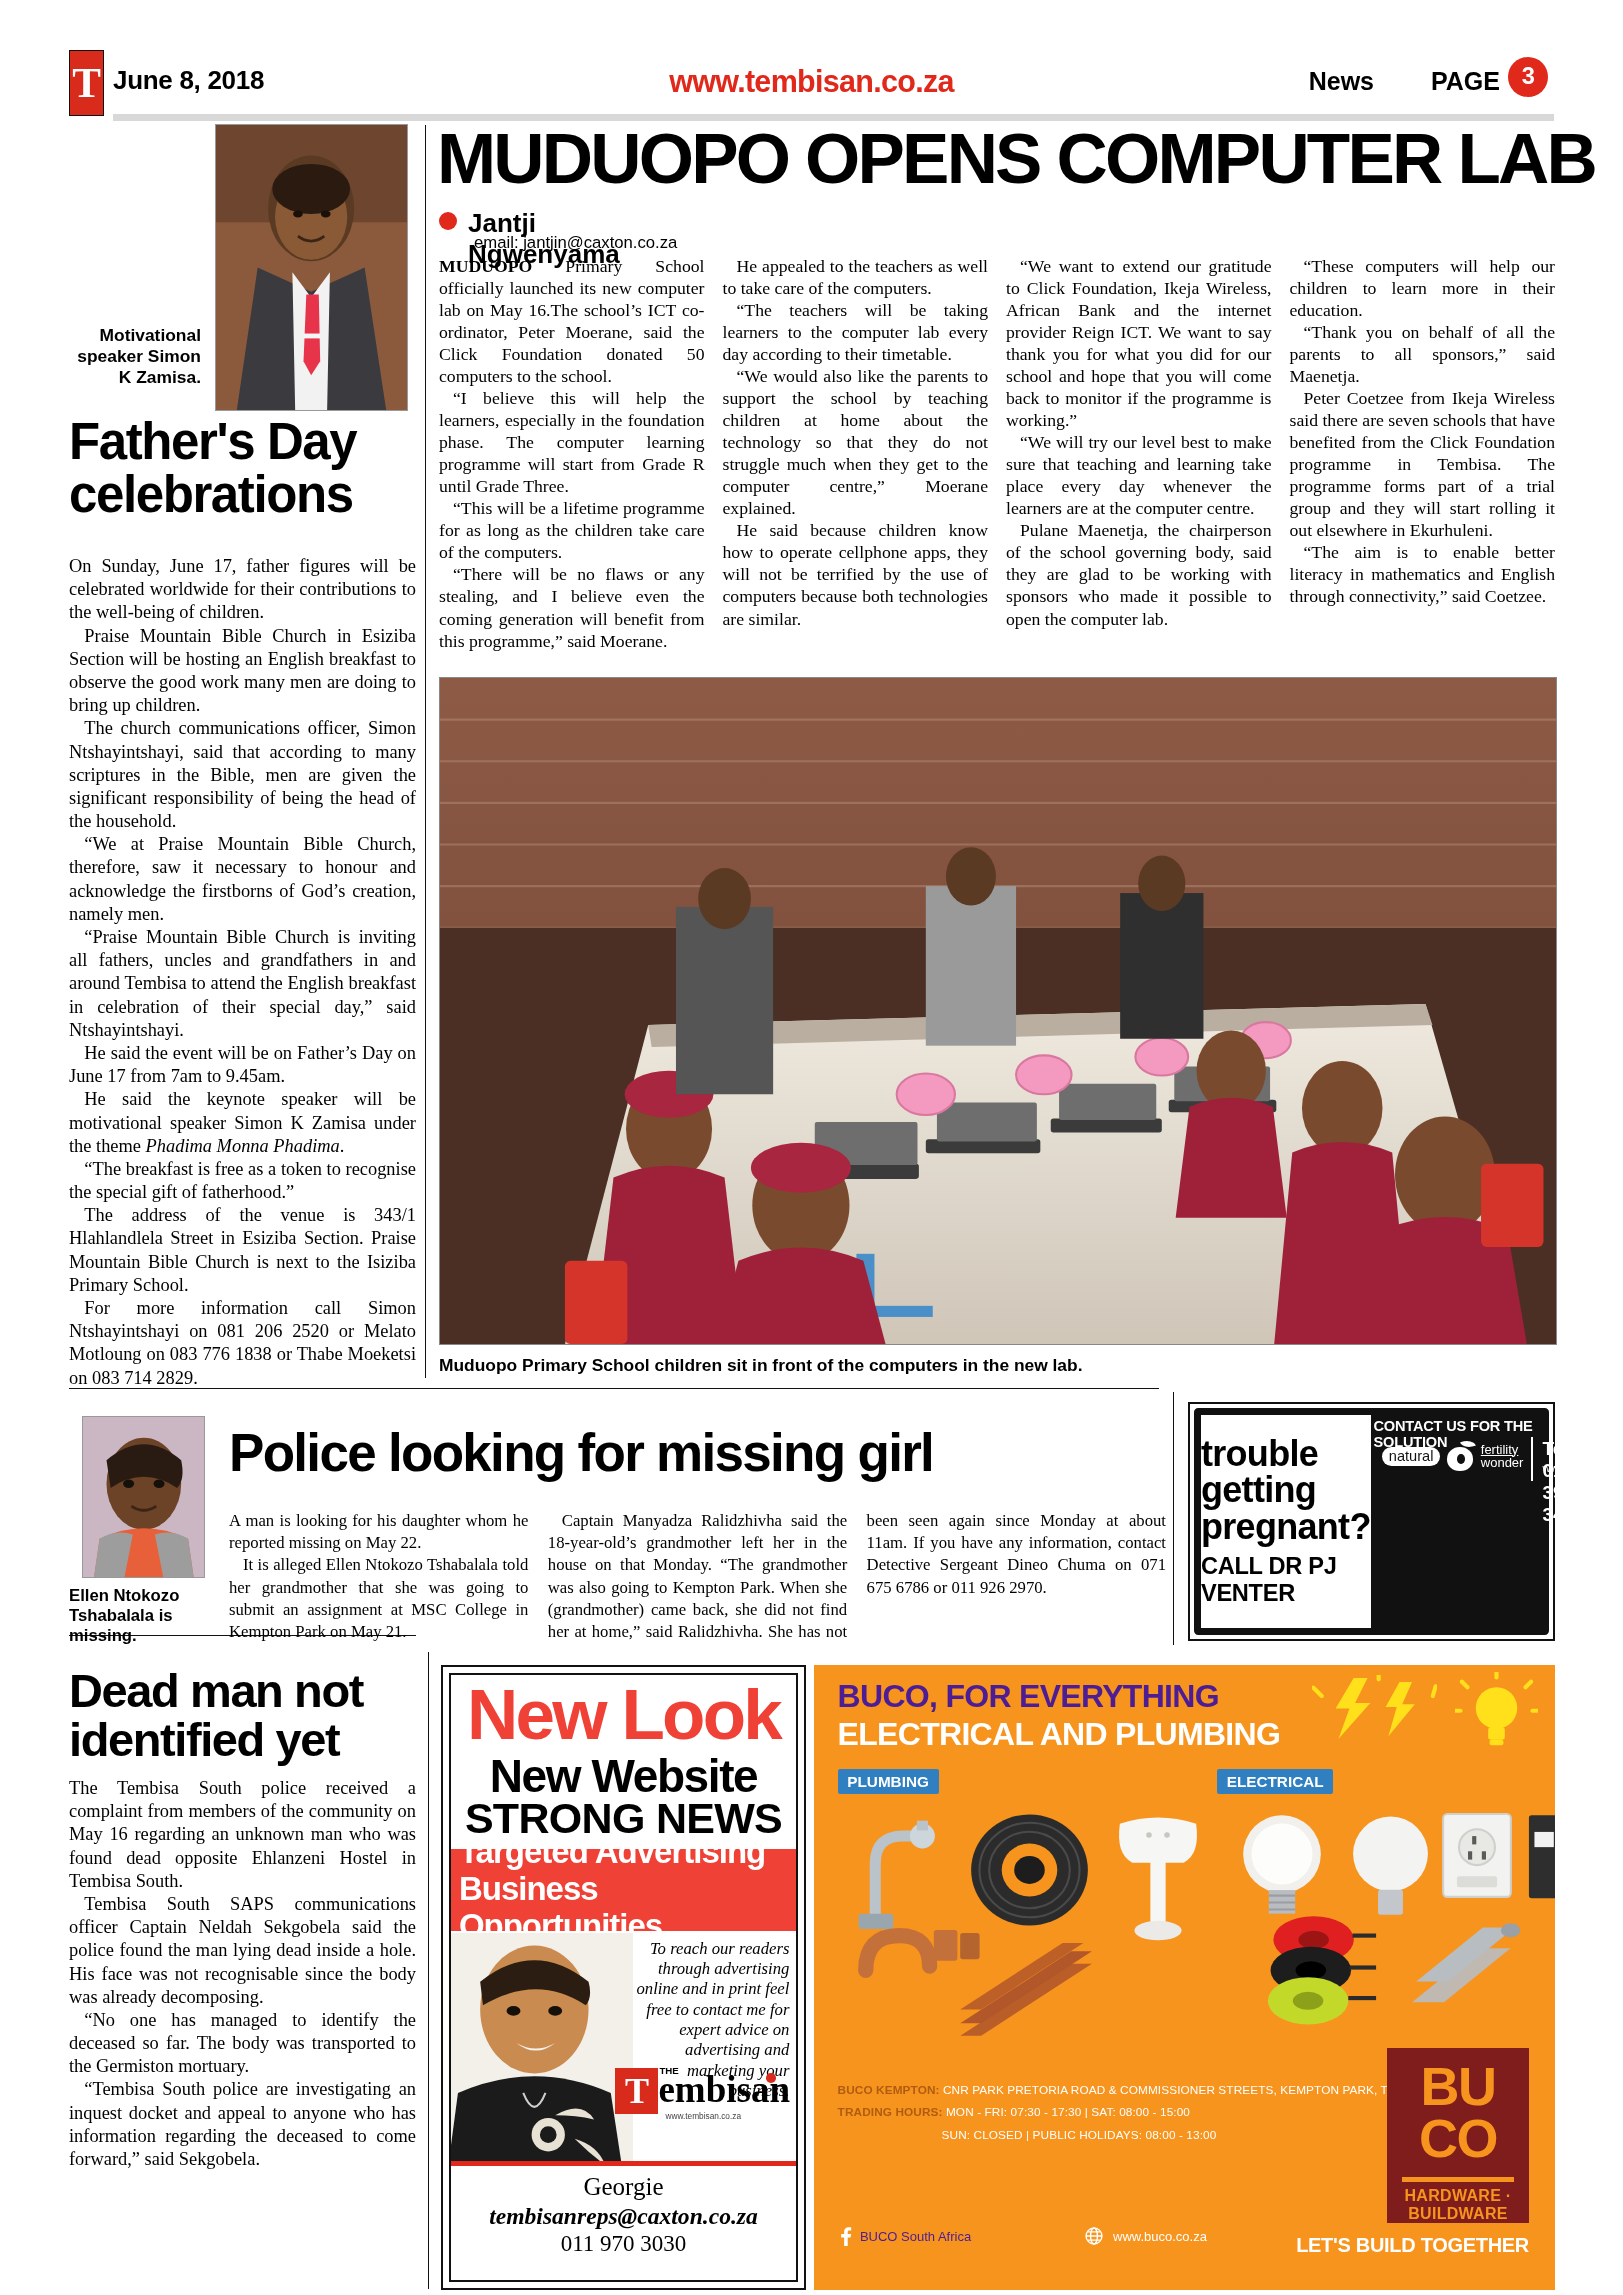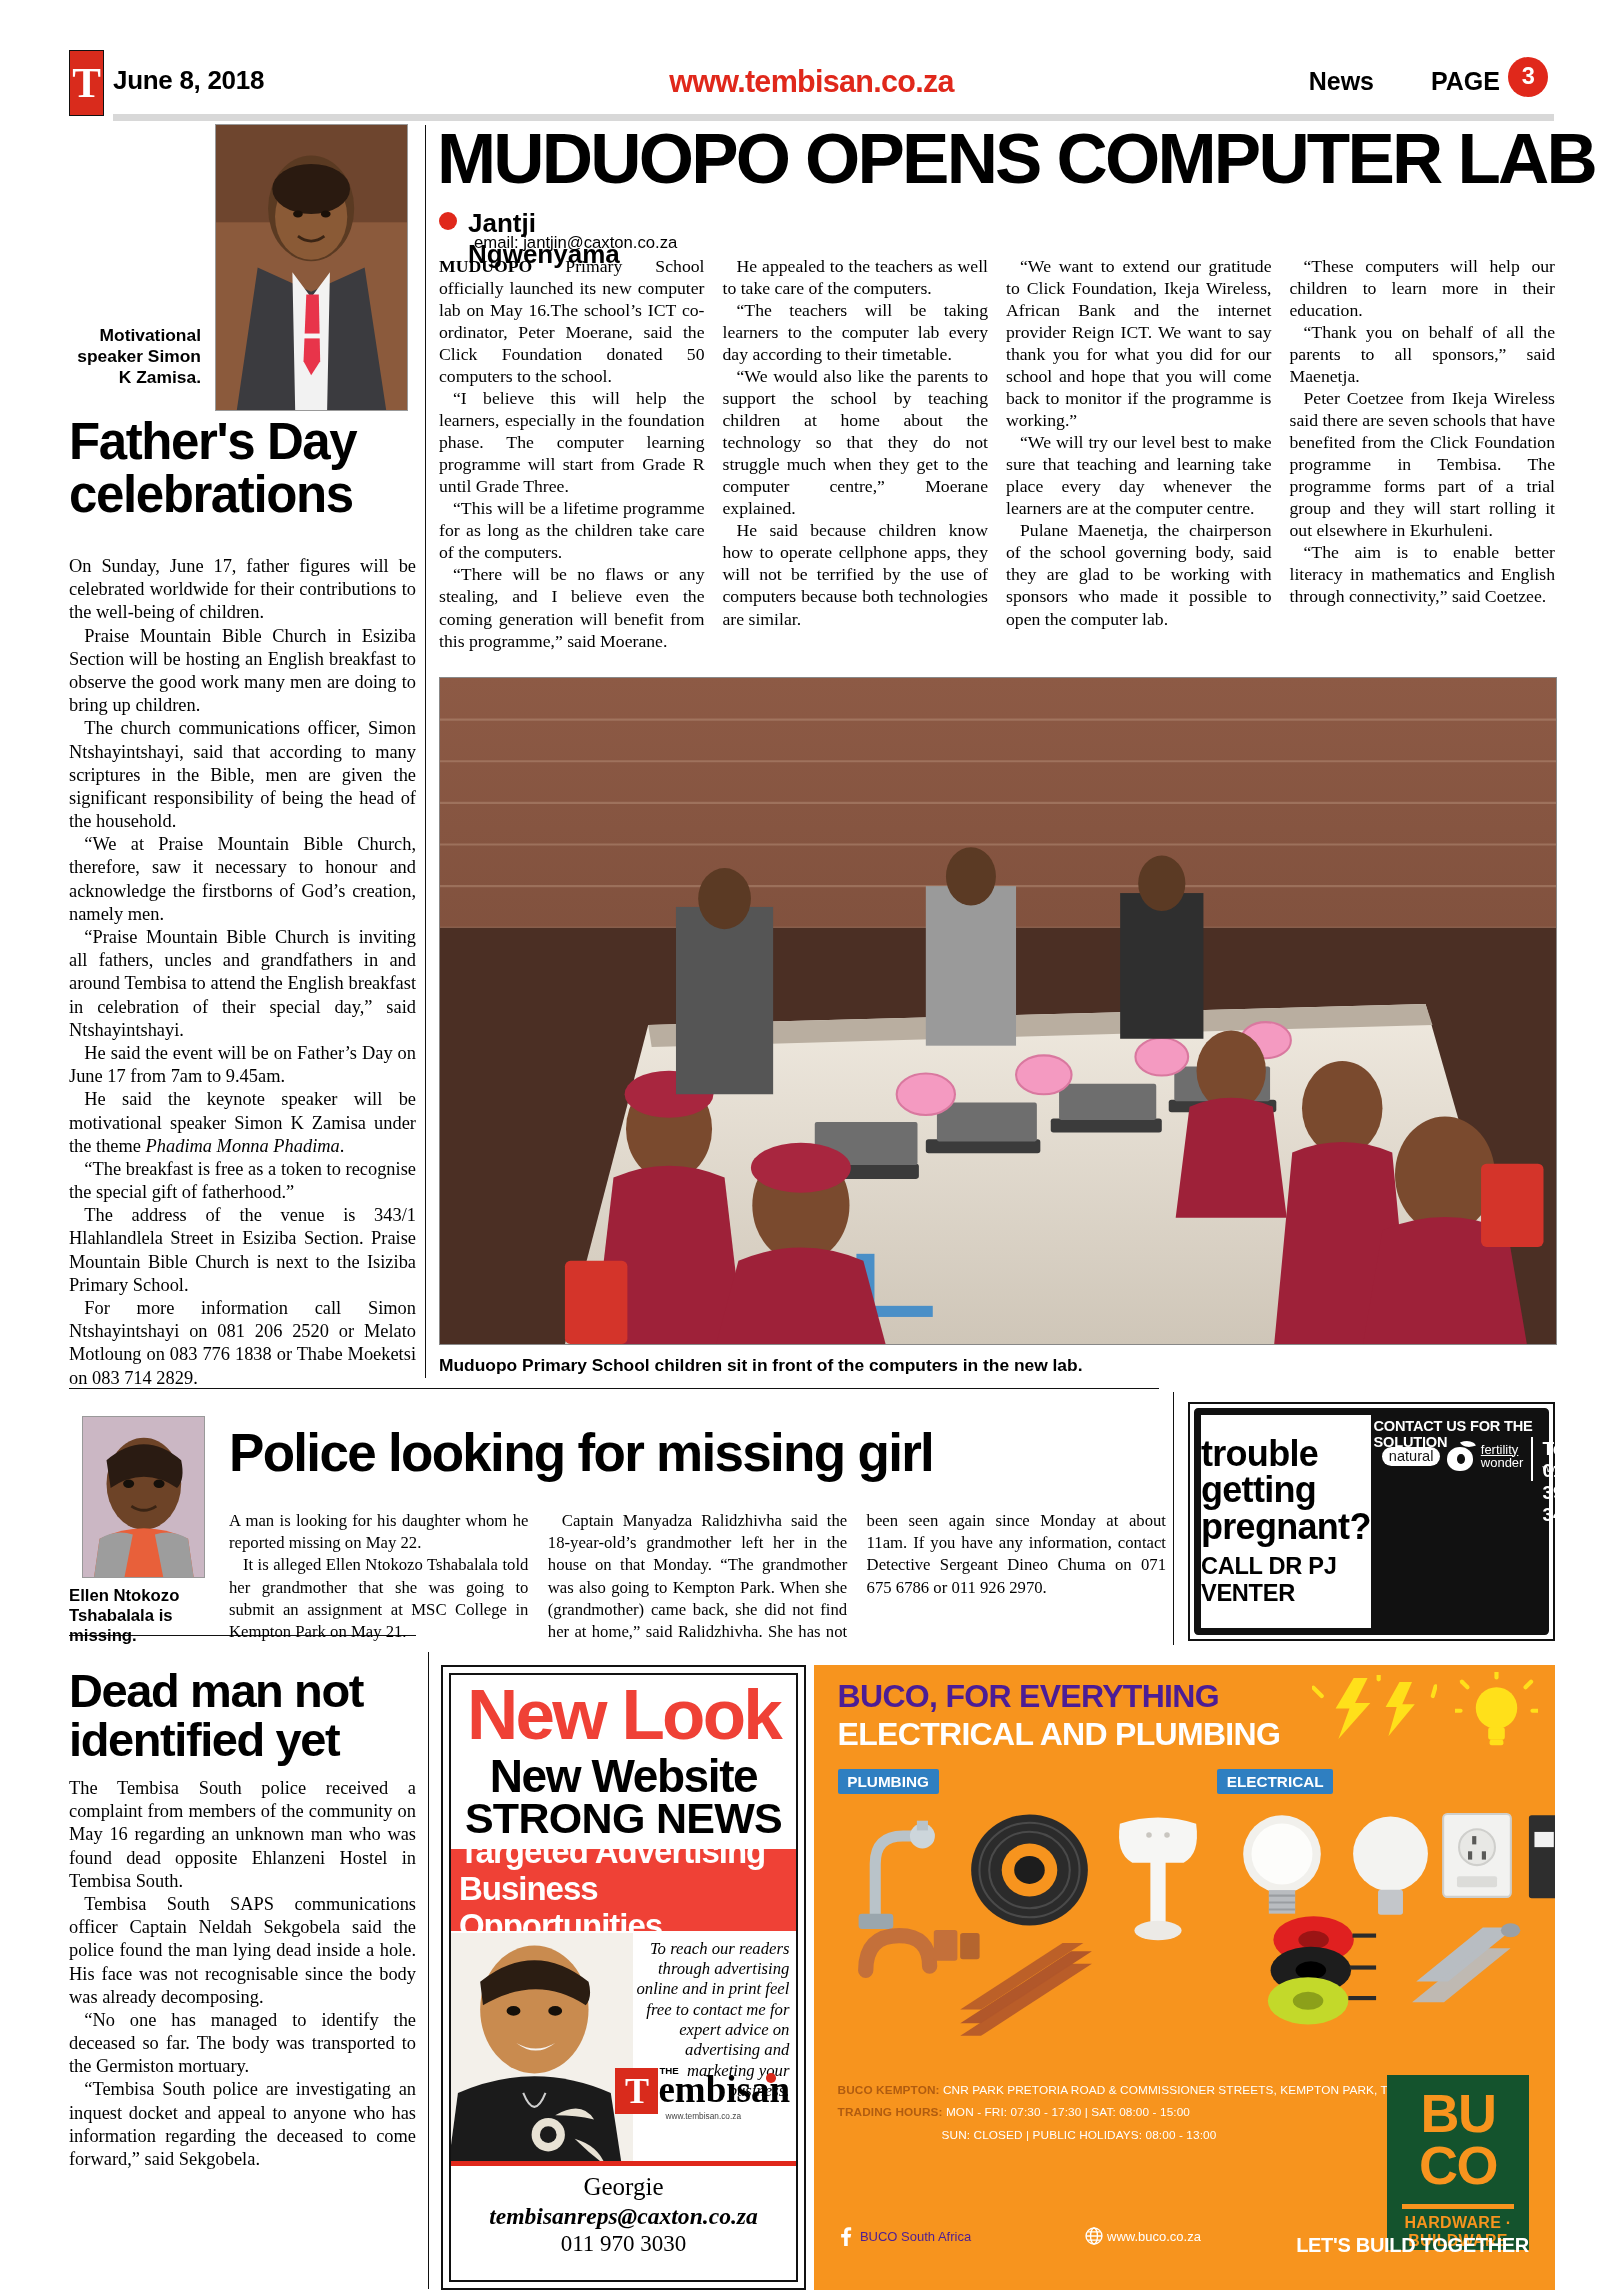--- a/index.html
+++ b/index.html
@@ -138,22 +138,22 @@
   .buco-tag{position:absolute;color:#fff;font-family:"Liberation Sans",sans-serif;font-weight:700;font-size:15.3px;
             background:#2f7fc1;padding:3.5px 9.7px;border-radius:2.1px;}
   .buco-tag.elec{background:#2f7fc1;}
   .buco-prod{position:absolute;}
   .buco-info{position:absolute;left:23.6px;top:414px;color:#fff;font-family:"Liberation Sans",sans-serif;
              font-size:11.8px;line-height:1.9;letter-spacing:0.1px;}
   .buco-info .lbl{color:#b05c10;font-weight:700;}
   .buco-social{position:absolute;left:23.6px;top:562px;color:#4c1d95;font-family:"Liberation Sans",sans-serif;font-size:13px;
                display:flex;align-items:center;gap:7px;}
   .buco-web{position:absolute;left:271px;top:562px;color:#fff;font-family:"Liberation Sans",sans-serif;font-size:13px;
-            display:flex;align-items:center;gap:4px;}
-  .buco-logo{position:absolute;right:26px;top:383px;width:142px;height:175px;background:#14532d;margin-top:27px;}
+            display:flex;align-items:center;gap:10px;}
+  .buco-logo{position:absolute;right:26px;top:383px;width:142px;height:175px;background:#7f1d1d;}
   .buco-logo .bu{position:absolute;left:0;right:0;top:12.5px;text-align:center;color:#f7941e;
                  font-family:"Liberation Sans",sans-serif;font-weight:700;font-size:54px;line-height:0.95;letter-spacing:-1.4px;}
   .buco-logo .co{position:absolute;left:0;right:0;top:65px;text-align:center;color:#f7941e;
                  font-family:"Liberation Sans",sans-serif;font-weight:700;font-size:54px;line-height:0.95;letter-spacing:-1.4px;}
   .buco-logo .bar{position:absolute;left:15.3px;right:15.3px;top:129px;height:4.9px;background:#f7941e;}
   .buco-logo .hw{position:absolute;left:0;right:0;top:139px;text-align:center;color:#f7941e;
                  font-family:"Liberation Sans",sans-serif;font-weight:700;font-size:16px;letter-spacing:0.3px;}
   .buco-slogan{position:absolute;right:26px;top:569px;color:#fff;font-family:"Liberation Sans",sans-serif;
                font-weight:700;font-size:20px;letter-spacing:-0.3px;}
   .bolt{position:absolute;}

